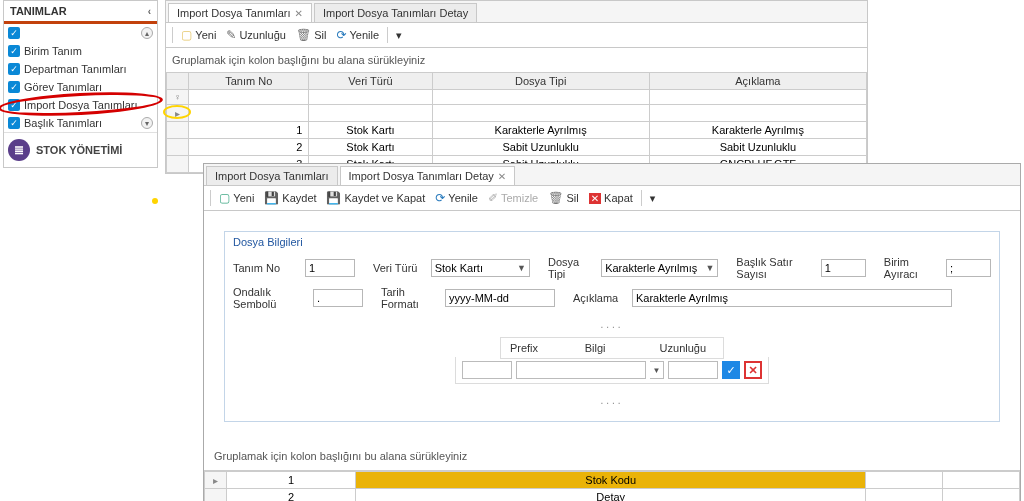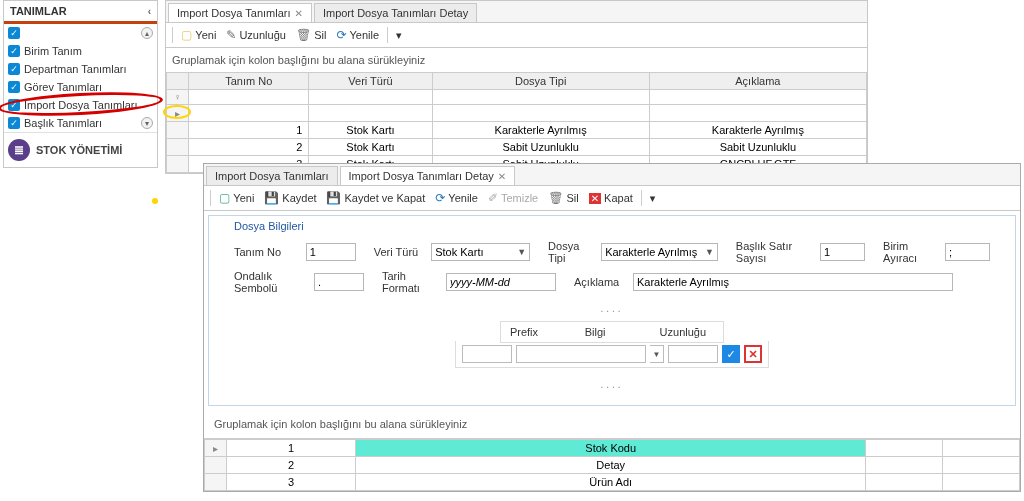--- a/index.html
+++ b/index.html
@@ -167,23 +167,23 @@
     border:1px solid #aaa;
     background:#fff;
     box-shadow: 0 0 0 0;
     z-index:20;
   }
   .detail-win .tab-bar { background:#f5f5f5; }
   .detail-win .toolbar { background:#fff; }
   .detail-win .ic-new { color:#4a8; }
   .detail-win .ic-close { color:#d33; }
   .detail-form {
-    margin:4px;
+    margin:20px;
     border:1px solid #c3d5e8;
-    padding:6px 25px 12px;
+    padding:6px 8px 12px;
   }
   .detail-form .legend {
     color:#2257a0;
     font-size:11px;
     margin: -2px 0 8px;
   }
   .frow { display:flex; align-items:center; gap:4px; margin-bottom:6px; flex-wrap:nowrap;}
   .frow .lbl { width:76px; color:#333; font-size:11px; }
   .frow input, .frow .sel {
     border:1px solid #b7b7b7;
@@ -402,21 +402,21 @@
         </div>
       <span class="lbl" style="width:90px;margin-left:14px">Başlık Satır Sayısı</span>
       <input style="width: 45px;" value="1">
       <span class="lbl" style="width:65px;margin-left:14px">Birim Ayıracı</span>
       <input style="width: 45px;" value=";">
     </div>
     <div class="frow">
       <span class="lbl">Ondalık Sembolü</span>
       <input style="width: 50px;" value=".">
       <span class="lbl" style="width:60px;margin-left:14px">Tarih Formatı</span>
-      <input style="width: 110px; font-style: italic;" value="yyyy-MM-dd">
+      <input style="width: 110px;" value="yyyy-MM-dd">
       <span class="lbl" style="width:55px;margin-left:14px">Açıklama</span>
       <input style="width: 320px;" value="Karakterle Ayrılmış">
     </div>
     <div class="dots">....</div>
     <div class="prefix-box">
       <div class="prefix-inner">
         <span class="col-lbl">Prefix</span>
         <span class="col-lbl" style="width:100px;text-align:center">Bilgi</span>
         <span class="col-lbl" style="width:60px;text-align:right">Uzunluğu</span>
         <span></span>
@@ -436,21 +436,21 @@
     <div class="dots">....</div>
   </div>
 
   <div class="group-hint">Gruplamak için kolon başlığını bu alana sürükleyiniz</div>
   <div class="gridwrap">
     <table class="grid2">
       <tbody>
       <tr>
             <td class="first"><span class="row-ind">▸</span></td>
             <td>1</td>
-            <td style="background:#5eead4">Stok Kodu</td>
+            <td style="background:#eab308">Stok Kodu</td>
             <td></td>
             <td></td>
           </tr>
       <tr>
             <td class="first"></td>
             <td>2</td>
             <td>Detay</td>
             <td></td>
             <td></td>
           </tr>

